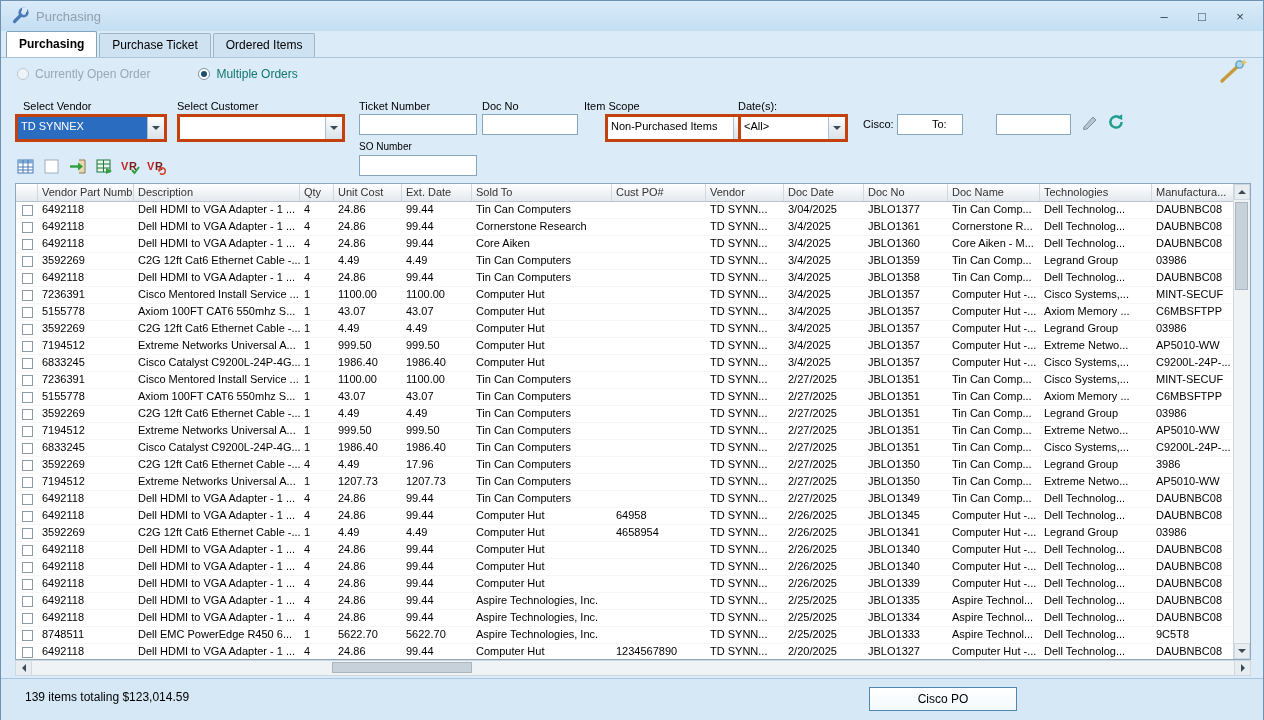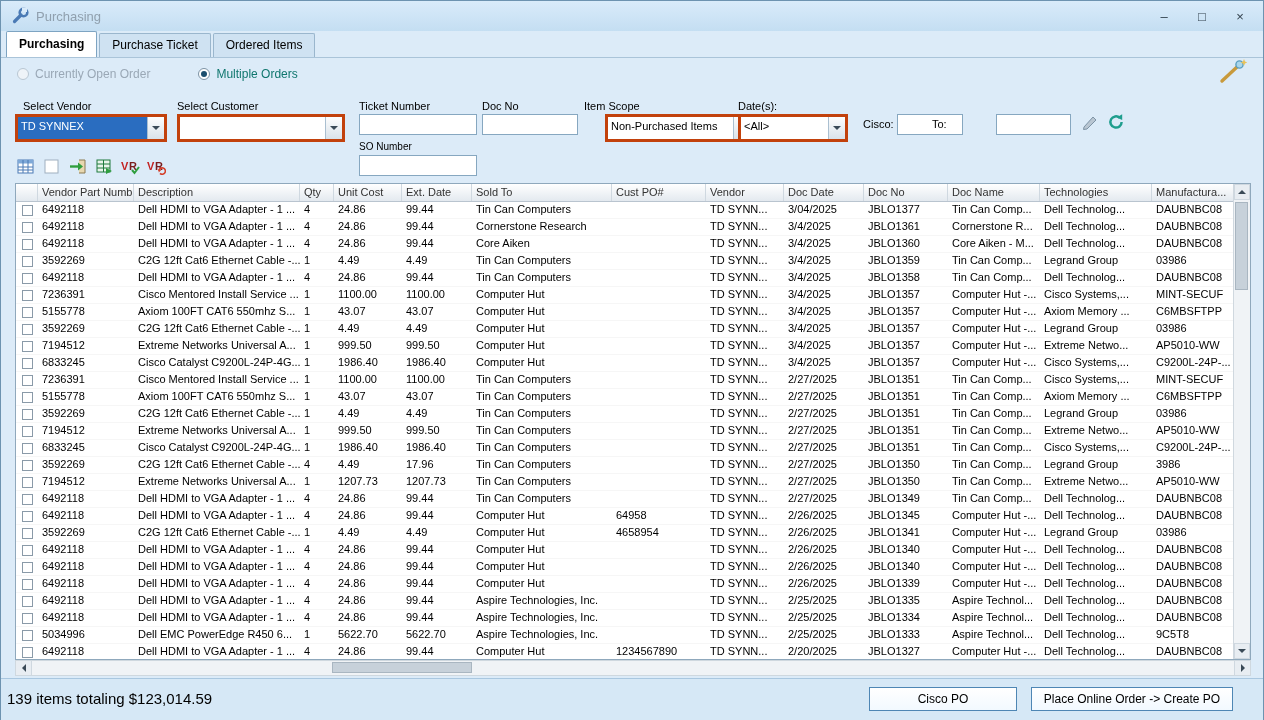--- a/index.html
+++ b/index.html
@@ -68,21 +68,21 @@
   .vtrack{flex:1;position:relative}
   .vthumb{position:absolute;left:1px;top:2px;width:13px;height:88px;background:#c7d1da;border:1px solid #a9b6c1}
   .hscroll{position:absolute;left:14px;top:659px;width:1236px;height:16px;background:#f0f3f6;border:1px solid #cfd8df;display:flex;align-items:center}
   .harrow{width:16px;height:14px;display:flex;align-items:center;justify-content:center;background:#e8edf2;border-right:1px solid #cfd8e0}
   .harrow.right{border-right:none;border-left:1px solid #cfd8e0}
   .htrack{flex:1;position:relative;height:14px}
   .hthumb{position:absolute;left:300px;top:1px;width:140px;height:11px;background:#c7d1da;border:1px solid #a9b6c1}
 
   
   .statusbar{position:absolute;left:0;top:677px;width:100%;height:43px;background:#d6e8f6;border-top:1px solid #a9c7e0}
-  .status-text{position:absolute;left:6px;top:11px;font-size:15px;color:#000}
+  .status-text{position:absolute;left:24px;top:11px;font-size:12px;color:#000}
   .btn{position:absolute;top:8px;height:24px;background:linear-gradient(#ffffff,#f2f9ff);border:1px solid #4e86b4;font-size:12px;display:flex;align-items:center;justify-content:center;color:#000;cursor:default}
   .btn-create{left:868px;width:148px}
   .btn-place{left:1030px;width:202px}
 
   
   .fg-vendor-l{left:22px}.fg-vendor{left:14px;width:152px}
   .fg-cust-l{left:176px}.fg-cust{left:176px;width:168px}
   .fg-ticket-l{left:358px}.fg-ticket{left:358px;width:118px}
   .fg-doc-l{left:481px}.fg-doc{left:481px;width:96px}
   .fg-scope-l{left:583px}.fg-scope{left:604px;width:148px}
@@ -704,21 +704,21 @@
             <div class="td c8">2/25/2025</div>
             <div class="td c9">JBLO1334</div>
             <div class="td c10">Aspire Technol...</div>
             <div class="td c11">Dell Technolog...</div>
             <div class="td c12">DAUBNBC08</div>
           </div>
           <div class="tr">
             <div class="td c-check">
               <span class="cb"></span>
             </div>
-            <div class="td c0">5034996</div>
+            <div class="td c0">8748511</div>
             <div class="td c1">Dell EMC PowerEdge R450 6...</div>
             <div class="td c2">1</div>
             <div class="td c3">5622.70</div>
             <div class="td c4">5622.70</div>
             <div class="td c5">Aspire Technologies, Inc.</div>
             <div class="td c6"></div>
             <div class="td c7">TD SYNN...</div>
             <div class="td c8">2/25/2025</div>
             <div class="td c9">JBLO1333</div>
             <div class="td c10">Aspire Technol...</div>
@@ -766,16 +766,15 @@
       <div class="hthumb"></div>
     </div>
     <div class="harrow right">
         <span class="tri-right"></span>
       </div>
   </div>
 
   <div class="statusbar">
     <span class="status-text">139 items totaling $123,014.59</span>
     <div class="btn btn-create">Cisco PO</div>
-    <div class="btn btn-place">Place Online Order -&gt; Create PO</div>
   </div>
 
 </div>
 
 </body></html>

